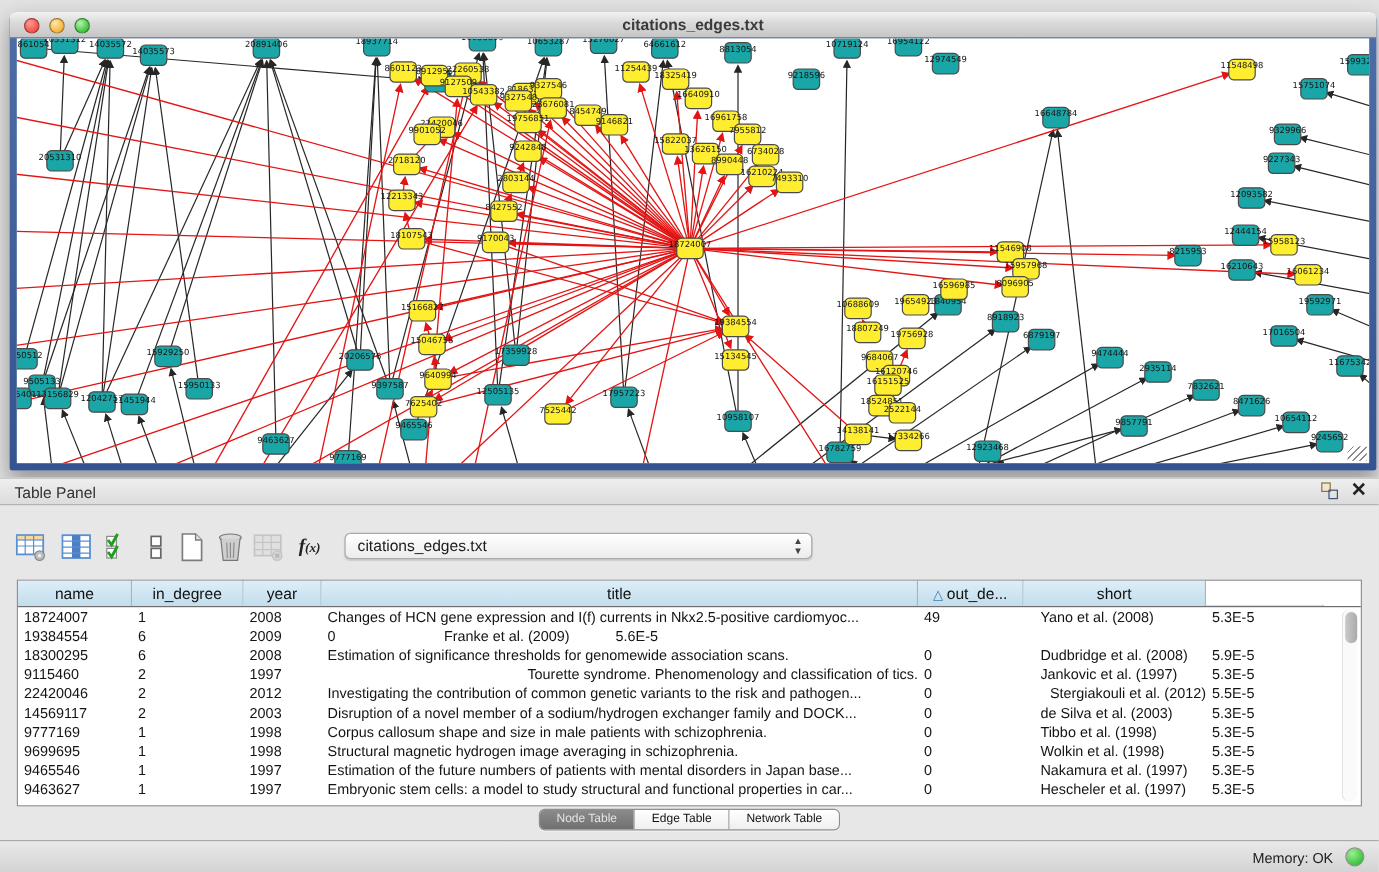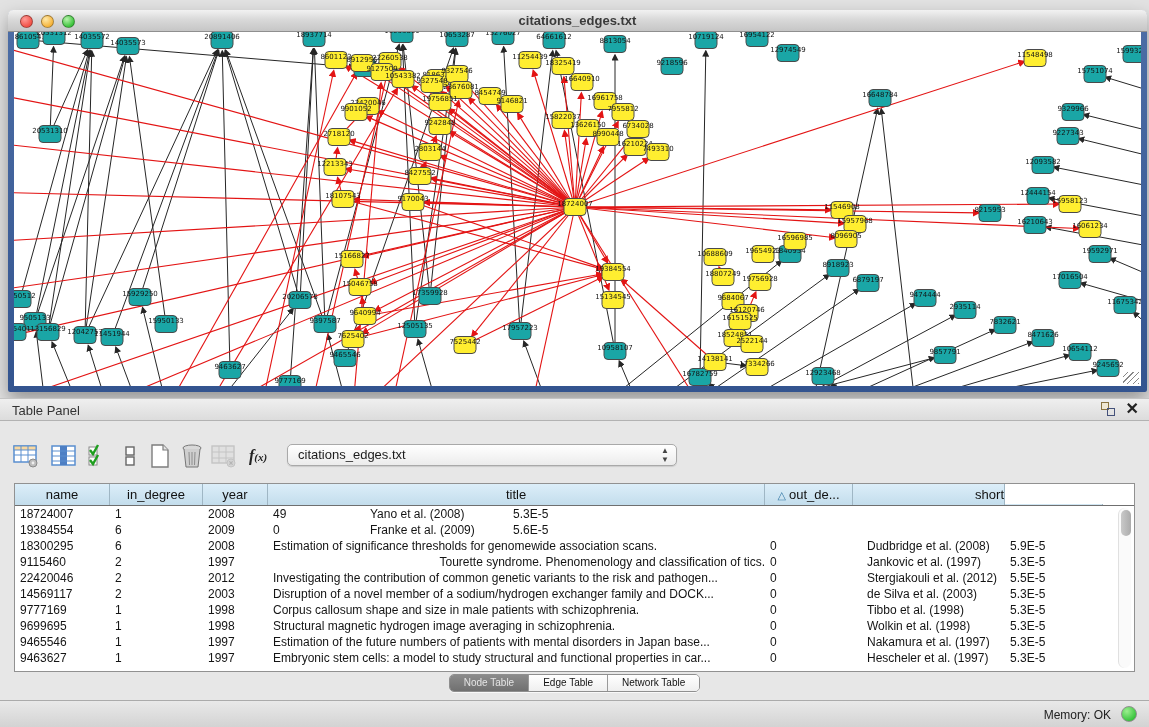--- a/index.html
+++ b/index.html
@@ -846,28 +846,29 @@
     </div>
   </div>
 
   <div class="data-table">
     <div class="thead" id="thead">
         <div class="th" style="width: 95px;">name</div>
         <div class="th" style="width: 93px;">in_degree</div>
         <div class="th" style="width: 65px;">year</div>
         <div class="th" style="width: 497px;">title</div>
         <div class="th" style="width: 88px;"><span class="sort-glyph">△</span>out_de...</div>
-        <div class="th" style="width: 152px; text-align: right;">short</div>
+        <div class="th" style="width: 152px;">short</div>
         <div class="th" style="width: 98px; margin-top: 20px;">pagerank</div>
       </div>
     <div class="tbody" id="tbody">
         <div class="tr">
           <div class="td" style="width: 95px;">18724007</div>
           <div class="td" style="width: 93px;">1</div>
           <div class="td" style="width: 65px;">2008</div>
+          <div class="td" style="width: 497px;">Changes of HCN gene expression and I(f) currents in Nkx2.5-positive cardiomyoc...</div>
           <div class="td" style="width: 88px;">49</div>
           <div class="td" style="width: 152px; padding-left: 14px;">Yano et al. (2008)</div>
           <div class="td" style="width: 98px;">5.3E-5</div>
         </div>
         <div class="tr">
           <div class="td" style="width: 95px;">19384554</div>
           <div class="td" style="width: 93px;">6</div>
           <div class="td" style="width: 65px;">2009</div>
           <div class="td" style="width: 88px;">0</div>
           <div class="td" style="width: 152px; padding-left: 14px;">Franke et al. (2009)</div>
@@ -890,21 +891,21 @@
           <div class="td" style="width: 88px;">0</div>
           <div class="td" style="width: 152px; padding-left: 14px;">Jankovic et al. (1997)</div>
           <div class="td" style="width: 98px;">5.3E-5</div>
         </div>
         <div class="tr">
           <div class="td" style="width: 95px;">22420046</div>
           <div class="td" style="width: 93px;">2</div>
           <div class="td" style="width: 65px;">2012</div>
           <div class="td" style="width: 497px;">Investigating the contribution of common genetic variants to the risk and pathogen...</div>
           <div class="td" style="width: 88px;">0</div>
-          <div class="td" style="width: 152px; padding-left: 14px;">Stergiakouli et al. (2012)</div>
+          <div class="td" style="width: 152px; padding-left: 14px; text-align: right;">Stergiakouli et al. (2012)</div>
           <div class="td" style="width: 98px;">5.5E-5</div>
         </div>
         <div class="tr">
           <div class="td" style="width: 95px;">14569117</div>
           <div class="td" style="width: 93px;">2</div>
           <div class="td" style="width: 65px;">2003</div>
           <div class="td" style="width: 497px;">Disruption of a novel member of a sodium/hydrogen exchanger family and DOCK...</div>
           <div class="td" style="width: 88px;">0</div>
           <div class="td" style="width: 152px; padding-left: 14px;">de Silva et al. (2003)</div>
           <div class="td" style="width: 98px;">5.3E-5</div>

